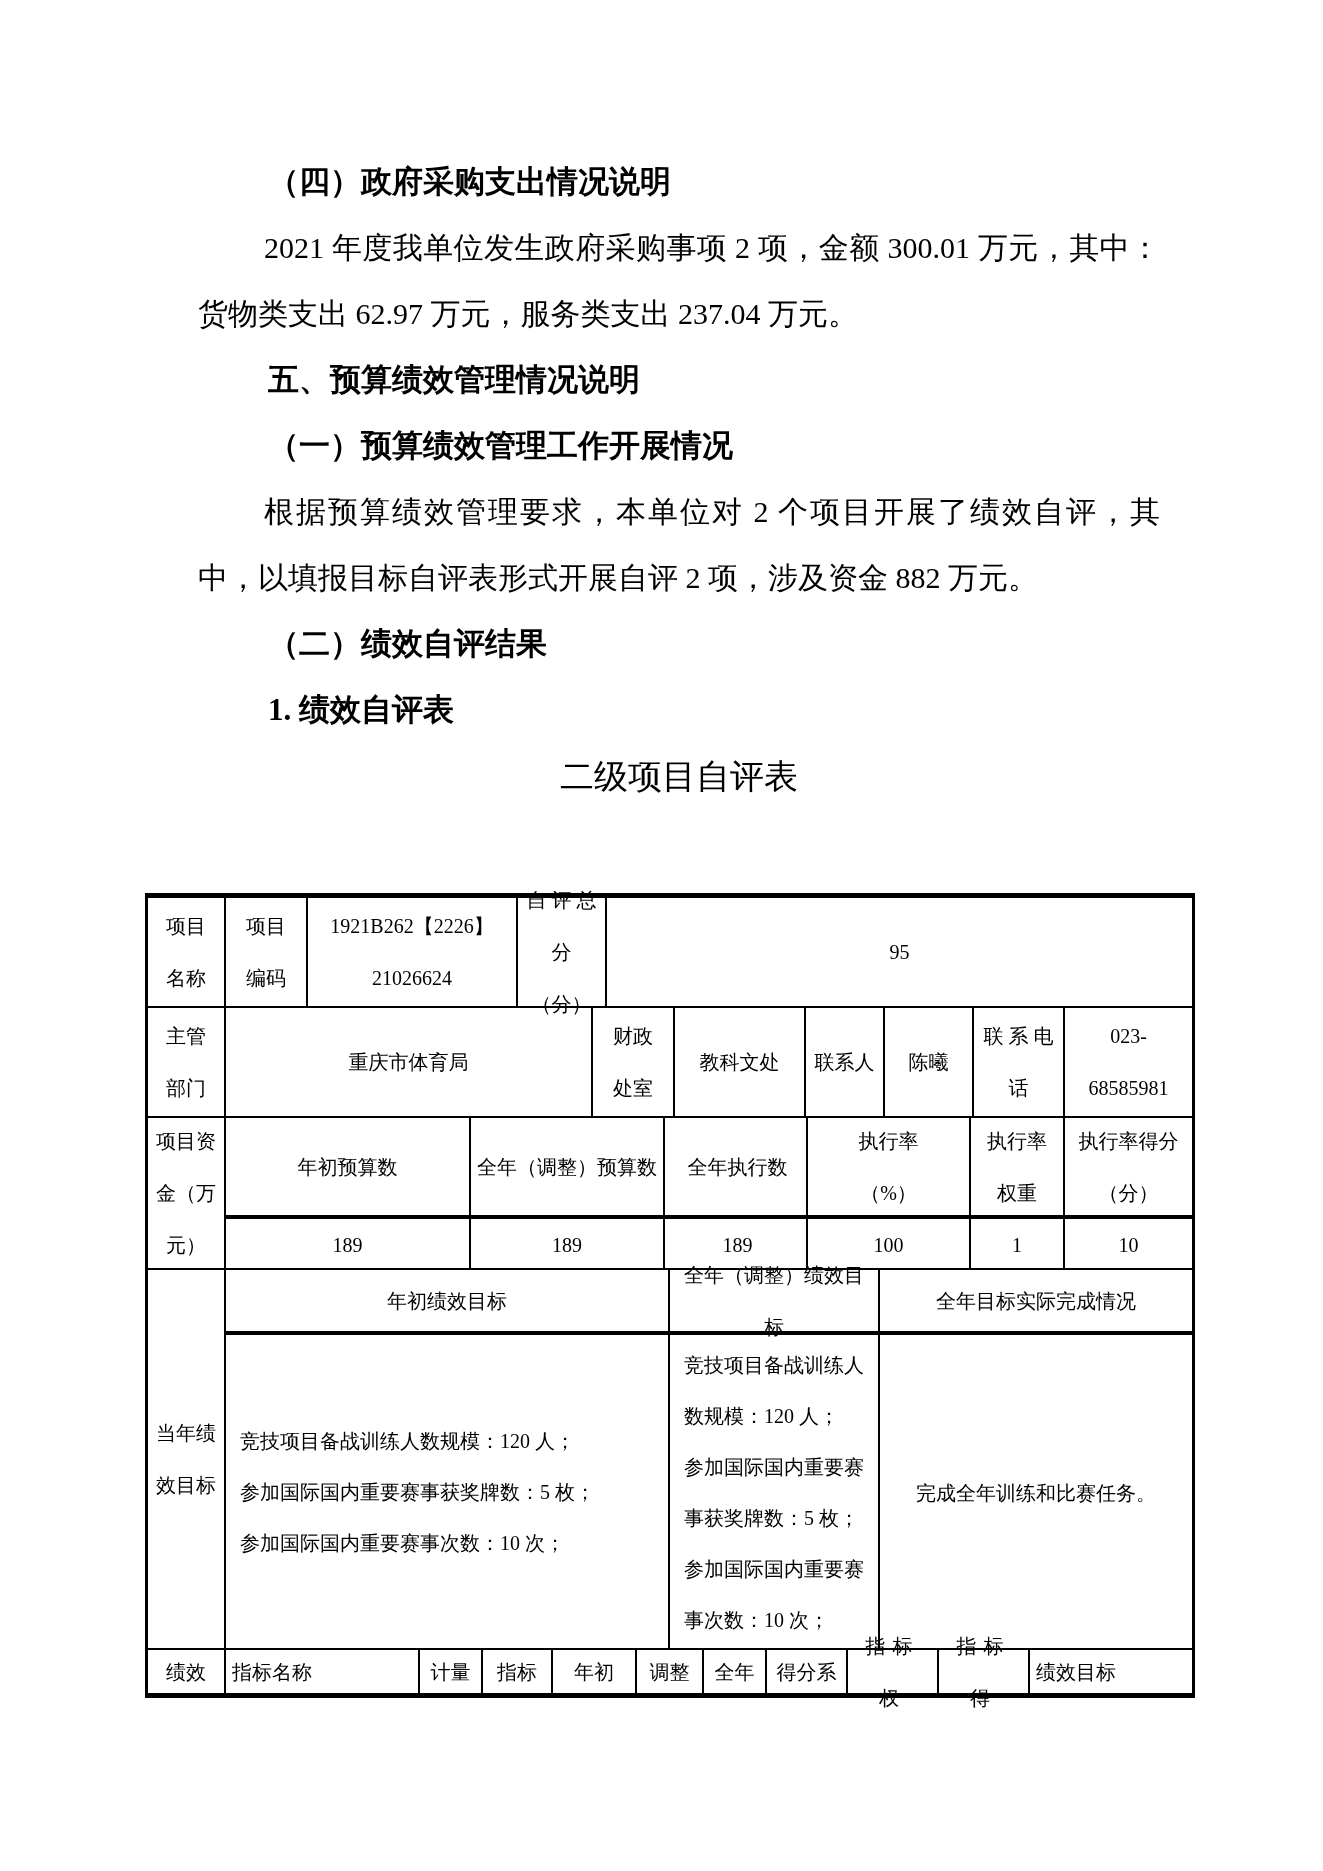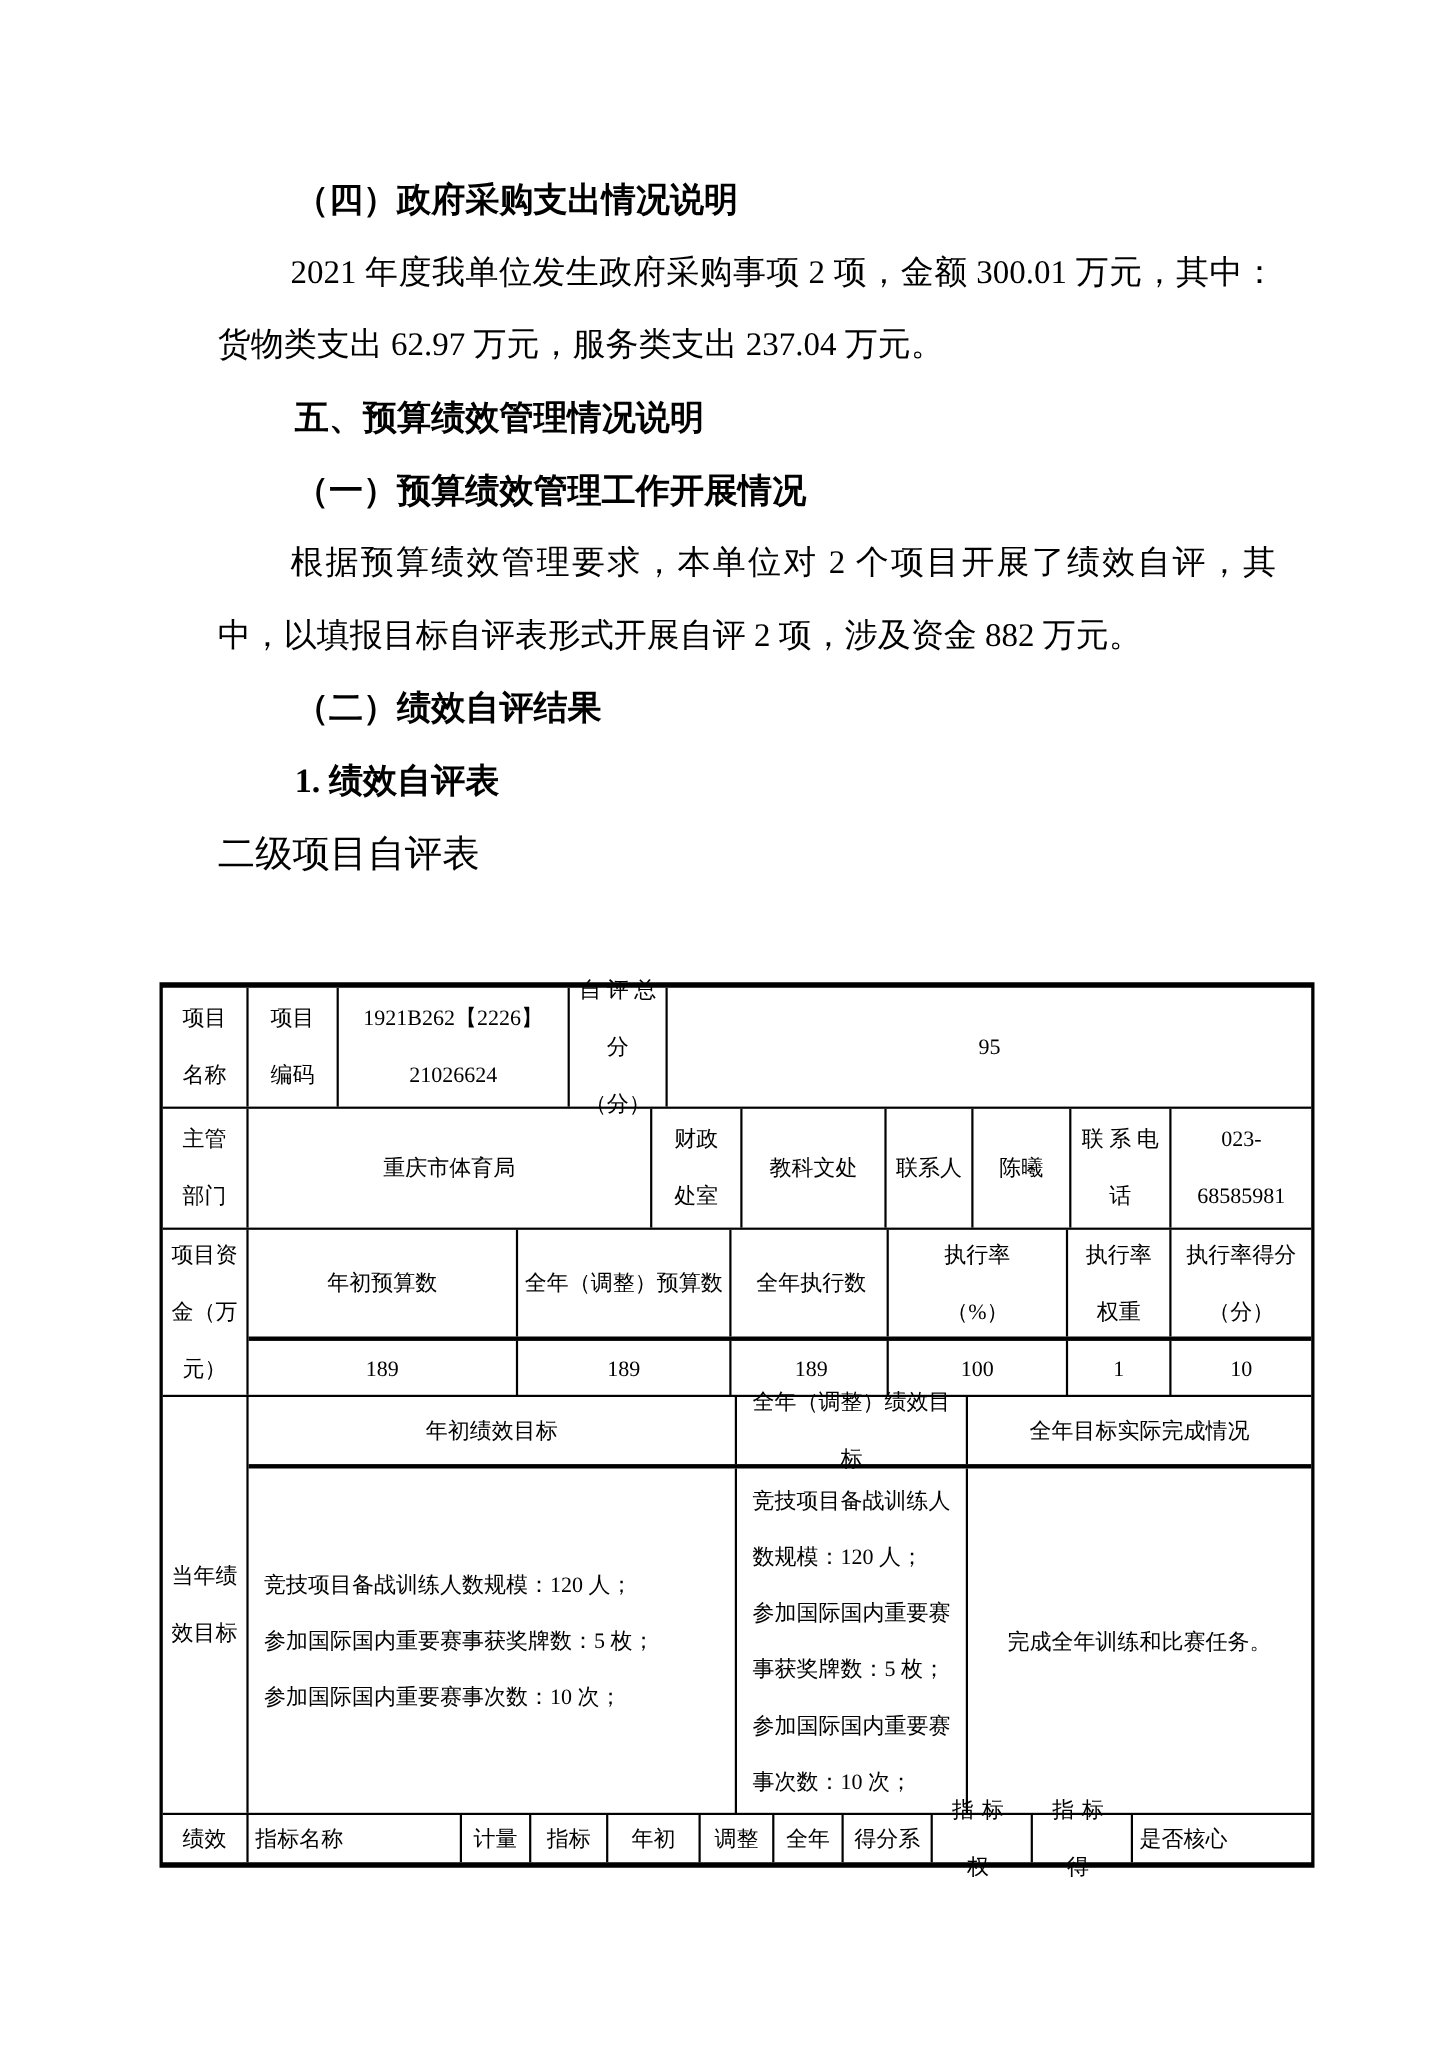--- a/index.html
+++ b/index.html
@@ -8,21 +8,21 @@
   .page{position:absolute;inset:0;background:#fff;}
 
   
   .textblock{position:absolute;left:198px;top:149px;width:962px;
              font-size:30px;line-height:66px;text-align:justify;}
   .h-kai{font-weight:bold;font-size:31px;padding-left:70px;
          font-family:"Liberation Serif", serif;}
   .h-hei{font-weight:bold;font-size:31px;padding-left:70px;
          font-family:"Liberation Sans", sans-serif;}
   p.bodytext{margin:0;text-indent:66px;}
-  .tbl-title{font-size:34px;line-height:66px;
+  .tbl-title{text-align:center;font-size:34px;line-height:66px;
              font-family:"Liberation Sans", sans-serif;}
 
   
   .tbl{position:absolute;left:145px;top:893px;width:1050px;
        border:3px solid #000;border-top-width:5px;border-bottom-width:5px;
        box-sizing:border-box;font-size:20px;line-height:2.6;
        display:flex;flex-direction:column;}
   .trow{display:flex;box-sizing:border-box;align-items:stretch;}
   .bt{border-top:2px solid #000;}
   .bt4{border-top:4px solid #000;}
@@ -158,17 +158,17 @@
       <div class="tc w-label">绩效</div>
       <div class="tc w229 lefttext">指标名称</div>
       <div class="tc w63">计量</div>
       <div class="tc w70">指标</div>
       <div class="tc w84">年初</div>
       <div class="tc w67">调整</div>
       <div class="tc w63b">全年</div>
       <div class="tc w81">得分系</div>
       <div class="tc w91b sp">指标权</div>
       <div class="tc w91c sp">指标得</div>
-      <div class="tc grow lefttext">是否核心</div>
+      <div class="tc grow lefttext">绩效目标</div>
     </div>
 
   </div>
 </div>
 
 </body></html>

